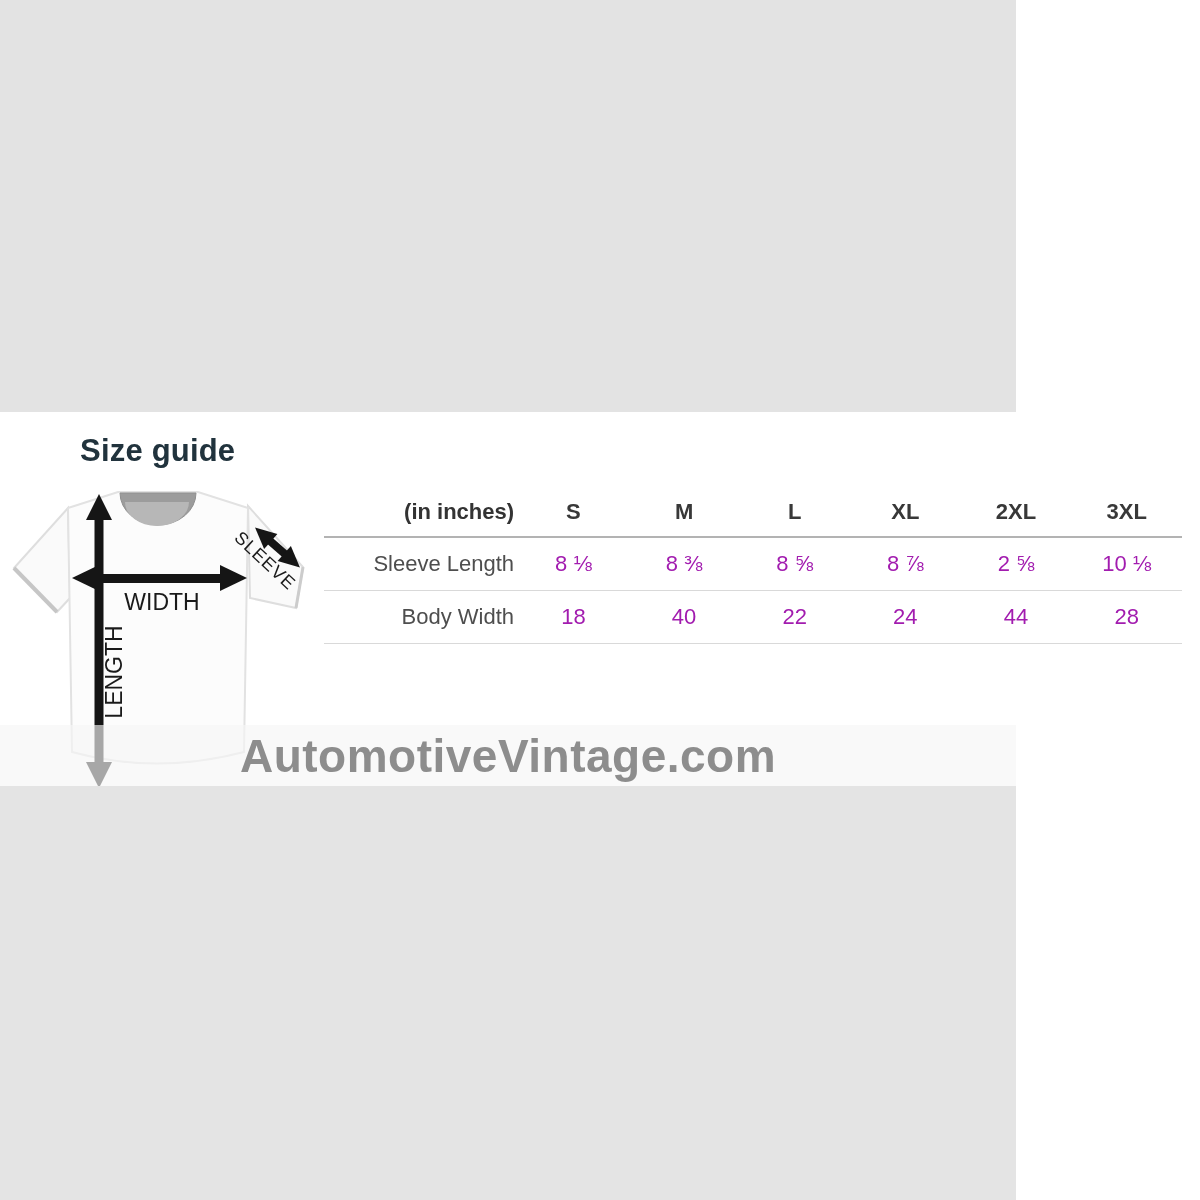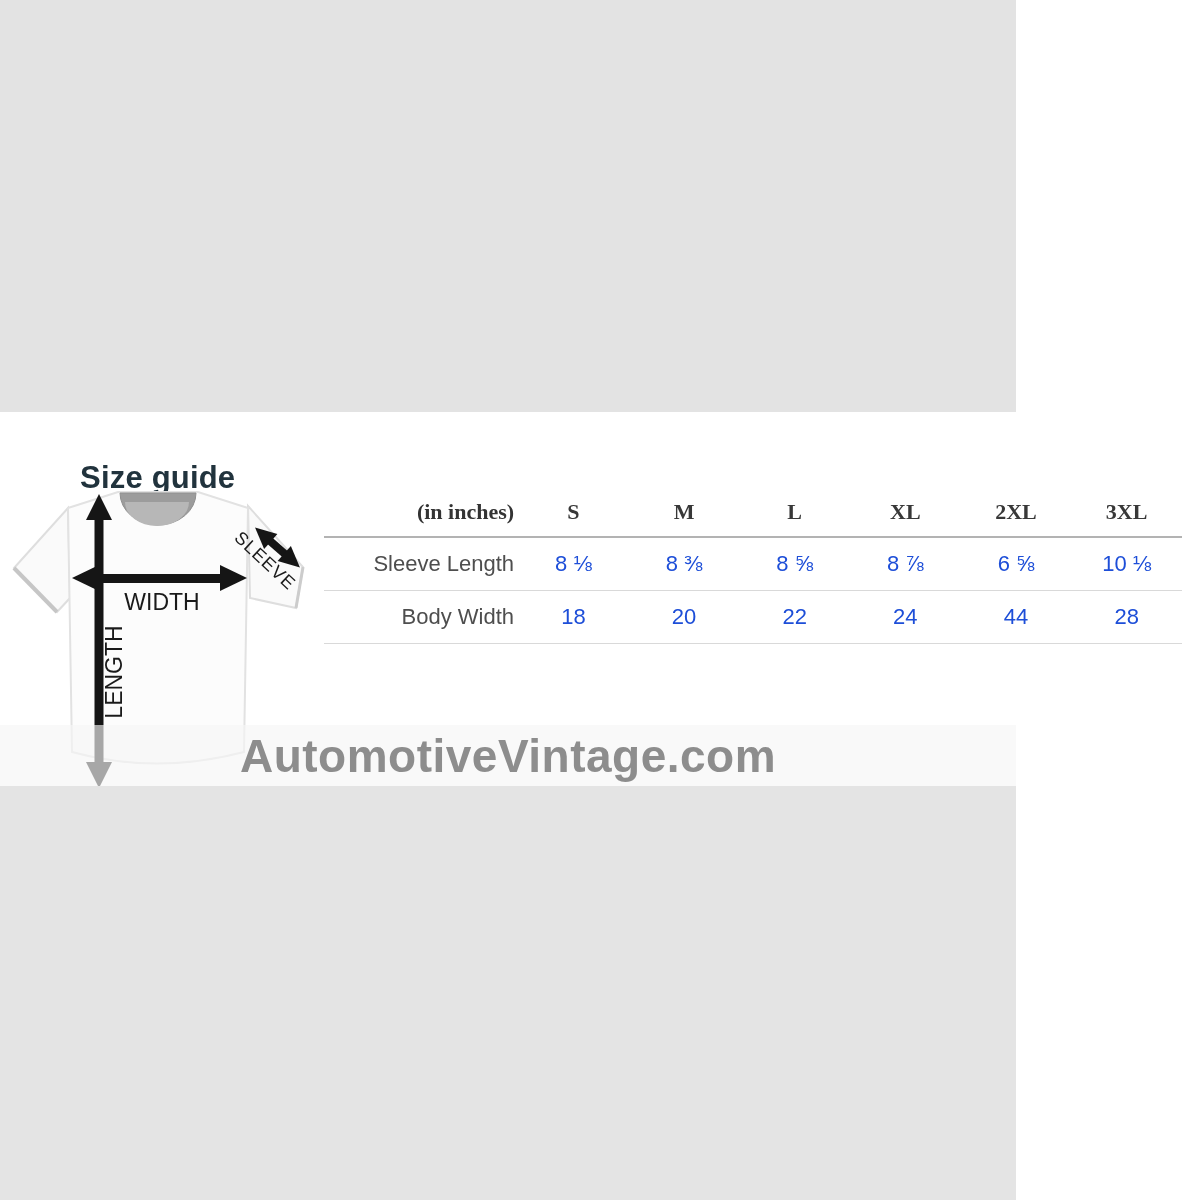--- a/index.html
+++ b/index.html
@@ -13,41 +13,41 @@
   }
   .band { position:absolute; left:0; width:1016px; }
   .band-top    { top:0;   height:412px; background:#e3e3e3; z-index:0; }
   .band-white  { top:412px; height:313px; background:#ffffff; z-index:0; }
   .band-mark   { top:725px; height:61px; background:rgba(246,246,246,0.65); z-index:2;
                  display:flex; align-items:center; justify-content:center; }
   .band-bottom { top:786px; height:414px; background:#e4e4e4; z-index:2; }
 
   .page-title {
     position:absolute; left:80px; top:433px; z-index:1;
-    font-size:31px; font-weight:700; color:#21333d; letter-spacing:0.2px;margin-top:27px;
+    font-size:31px; font-weight:700; color:#21333d; letter-spacing:0.2px;
   }
 
   .watermark {
     font-size:46px; font-weight:700; color:#8d8d8d; letter-spacing:0.5px;
   }
 
   svg.diagram { position:absolute; left:0; top:460px; z-index:1; }
   .diag-label { font-family:"Liberation Sans", sans-serif; fill:#1a1a1a; }
 
   .size-table-wrap { position:absolute; left:324px; top:487px; z-index:1; }
   table.size-table {
     border-collapse:collapse; table-layout:fixed; width:858px;
     font-size:22px;
   }
   table.size-table th {
     height:50px; font-weight:700; color:#383838; text-align:center;
-    border-bottom:2px solid #b3b3b3; vertical-align:middle;font-family:Liberation Serif, serif;
+    border-bottom:2px solid #b3b3b3; vertical-align:middle;
   }
   table.size-table td {
-    height:53px; color:#1d4ed8; text-align:center;
+    height:53px; color:#a21caf; text-align:center;
     border-bottom:1px solid #d9d9d9; vertical-align:middle;
   }
   table.size-table th.lbl { text-align:right; padding-right:4px; color:#333333; }
   table.size-table td.lbl { text-align:right; padding-right:4px; color:#4e4e4e; }
   col.c-label { width:194px; }
   col.c-size  { width:110.6px; }
 </style>
 </head>
 <body>
 
@@ -120,27 +120,27 @@
         <th>3XL</th>
       </tr>
     </thead>
     <tbody>
       <tr>
         <td class="lbl">Sleeve Length</td>
         <td>8 ⅛</td>
         <td>8 ⅜</td>
         <td>8 ⅝</td>
         <td>8 ⅞</td>
-        <td>6 ⅝</td>
+        <td>2 ⅝</td>
         <td>10 ⅛</td>
       </tr>
       <tr>
         <td class="lbl">Body Width</td>
         <td>18</td>
-        <td>20</td>
+        <td>40</td>
         <td>22</td>
         <td>24</td>
         <td>44</td>
         <td>28</td>
       </tr>
     </tbody>
   </table>
 </div>
 
 <div class="band band-mark">

